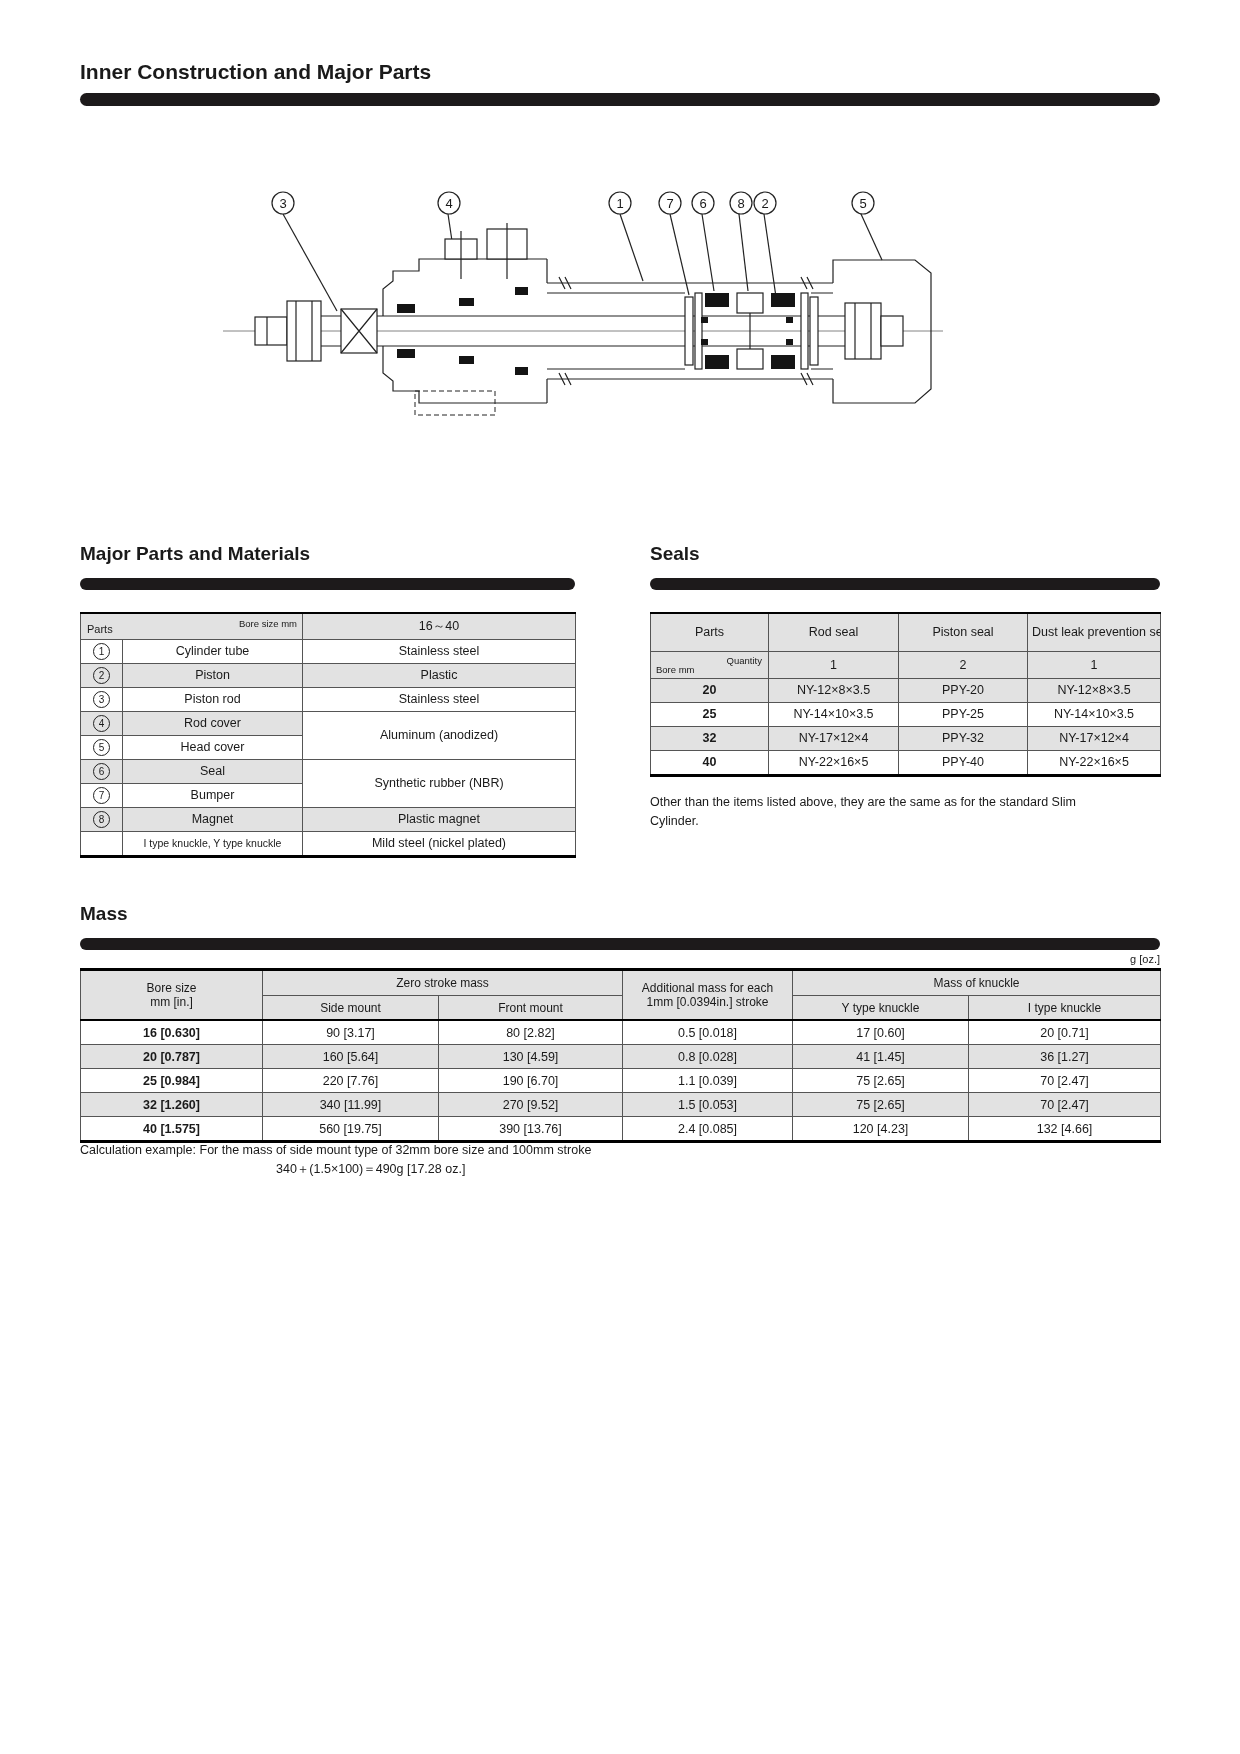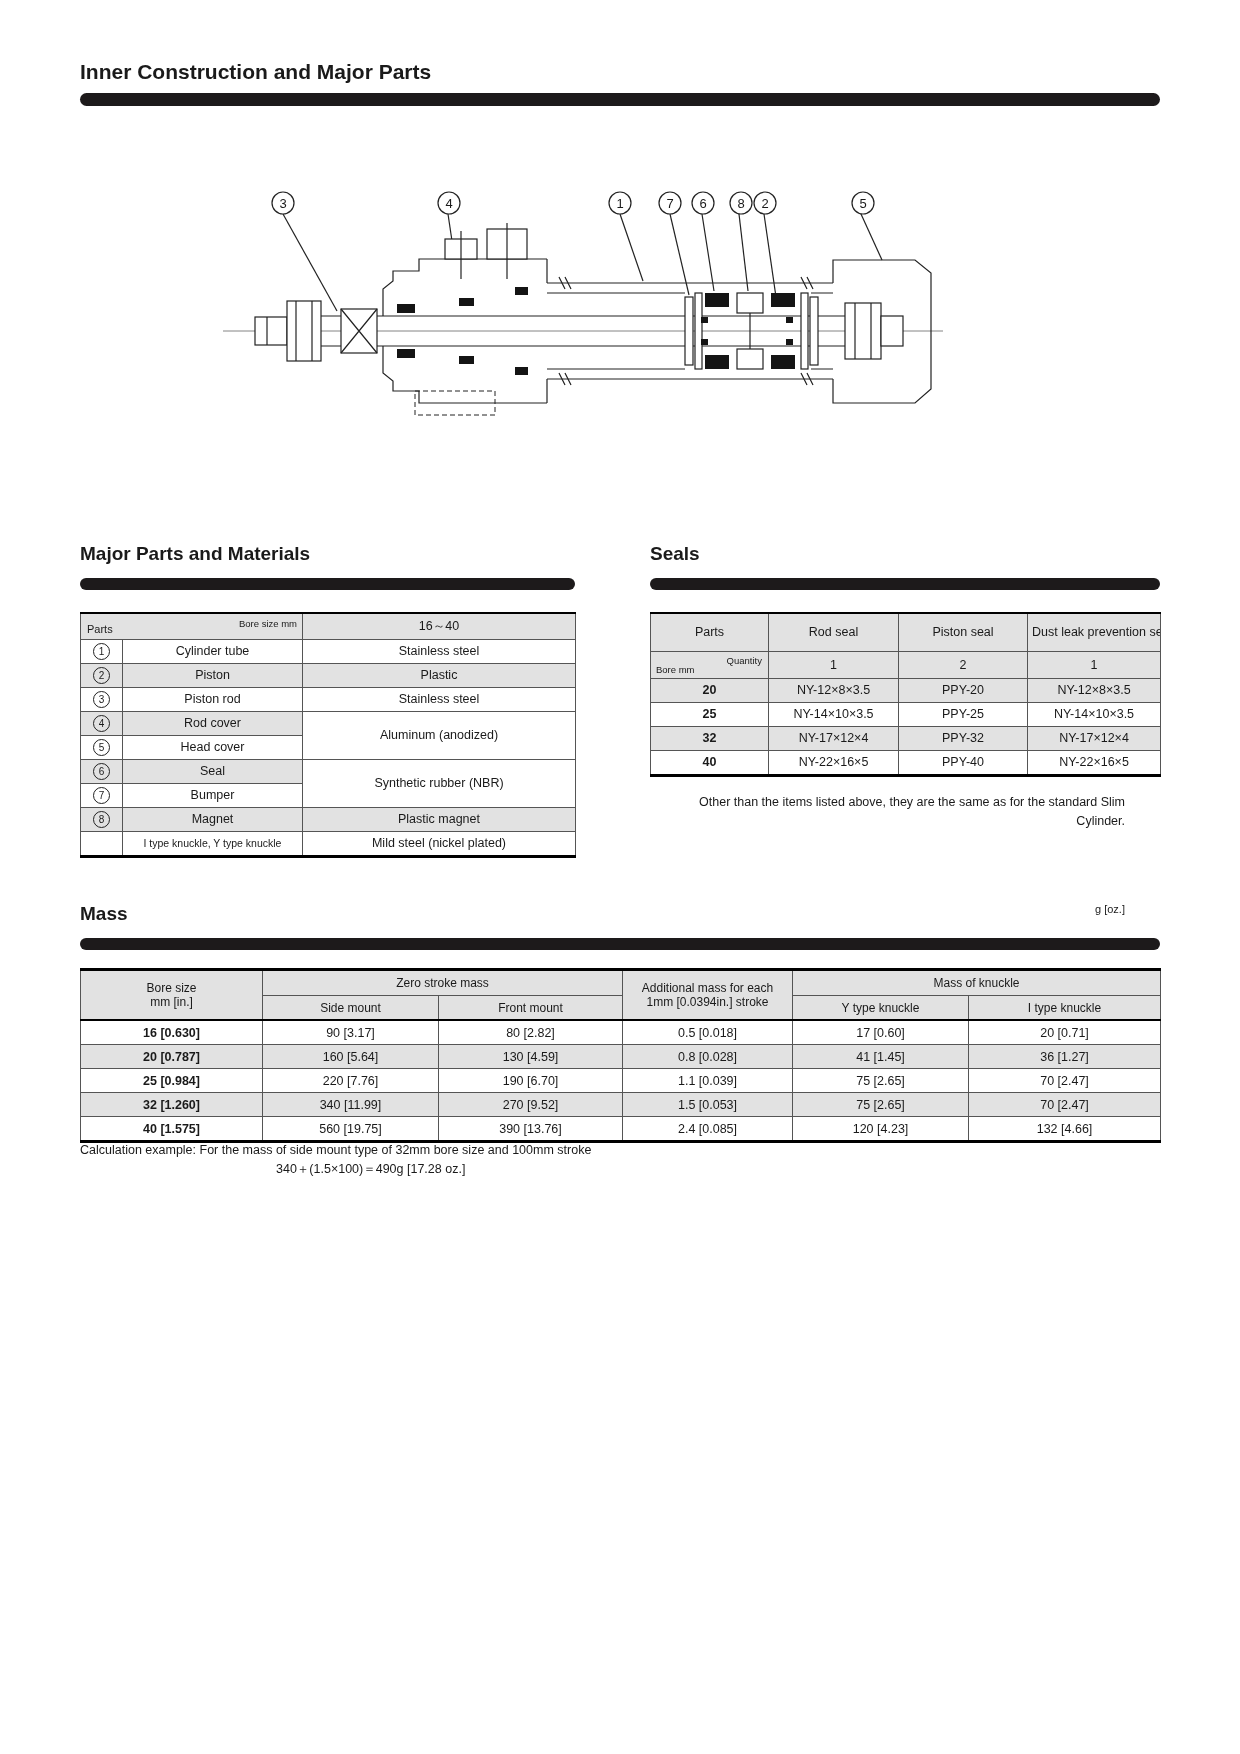--- a/index.html
+++ b/index.html
@@ -29,21 +29,21 @@
       #666 calc(50% + 0.7px), transparent calc(50% + 0.7px));}
   .dl{position:absolute;left:6px;bottom:4px;font-size:11px;}
   .dr{position:absolute;right:5px;top:4px;font-size:9.5px;}
   .dl2{position:absolute;left:5px;bottom:3px;font-size:9.5px;}
   .dr2{position:absolute;right:6px;top:3px;font-size:9.5px;}
   
   table.mass tr.hdr2 td{border-bottom:2.5px solid #000;}
   table.mass td[rowspan]{border-bottom:2.5px solid #000;}
   table.mass tr.hdr td{font-size:12px;}
   td.addl{font-size:11px;white-space:normal;line-height:1.2;}
-  .note{font-size:12.5px;line-height:1.5;text-align:right;}
+  .note{font-size:12.5px;line-height:1.5;}
   .unit{font-size:11px;}
   .calc{font-size:12.5px;line-height:1.5;}
   .pageno{font-size:22px;}
   
   .ln{stroke:#222;stroke-width:1.2;fill:none;}
   .thin{stroke:#666;stroke-width:0.8;fill:none;}
   .blk{fill:#141414;stroke:none;}
   .wht{fill:#fff;stroke:#222;stroke-width:1.2;}
   .dsh{stroke:#222;stroke-width:1;fill:none;stroke-dasharray:5 3;}
   .ctext{font-size:13px;fill:#1a1a1a;}
@@ -285,21 +285,21 @@
           <td>PPY-40</td>
           <td>NY-22×16×5</td>
         </tr>
   </tbody>
     </table>
 
   <div class="abs note" style="left:650px;top:793px;width:475px;">Other than the items listed above, they are the same as for the standard Slim Cylinder.</div>
 
   <div class="abs h2" style="left:80px;top:903px;text-align:center;">Mass</div>
   <div class="abs rule" style="left:80px;top:938px;width:1080px;height:12px;"></div>
-  <div class="abs unit" style="left:1095px;top:903px;width:65px;">g [oz.]</div>
+  <div class="abs unit" style="left:1095px;top:953px;width:65px;text-align:right;">g [oz.]</div>
 
   <table class="tbl mass abs" style="left:80px;top:968px;width:1080px;border-top-width:3px;">
     <colgroup>
         <col style="width:182px">
         <col style="width:176px">
         <col style="width:184px">
         <col style="width:170px">
         <col style="width:176px">
         <col style="width:192px">
       </colgroup>

